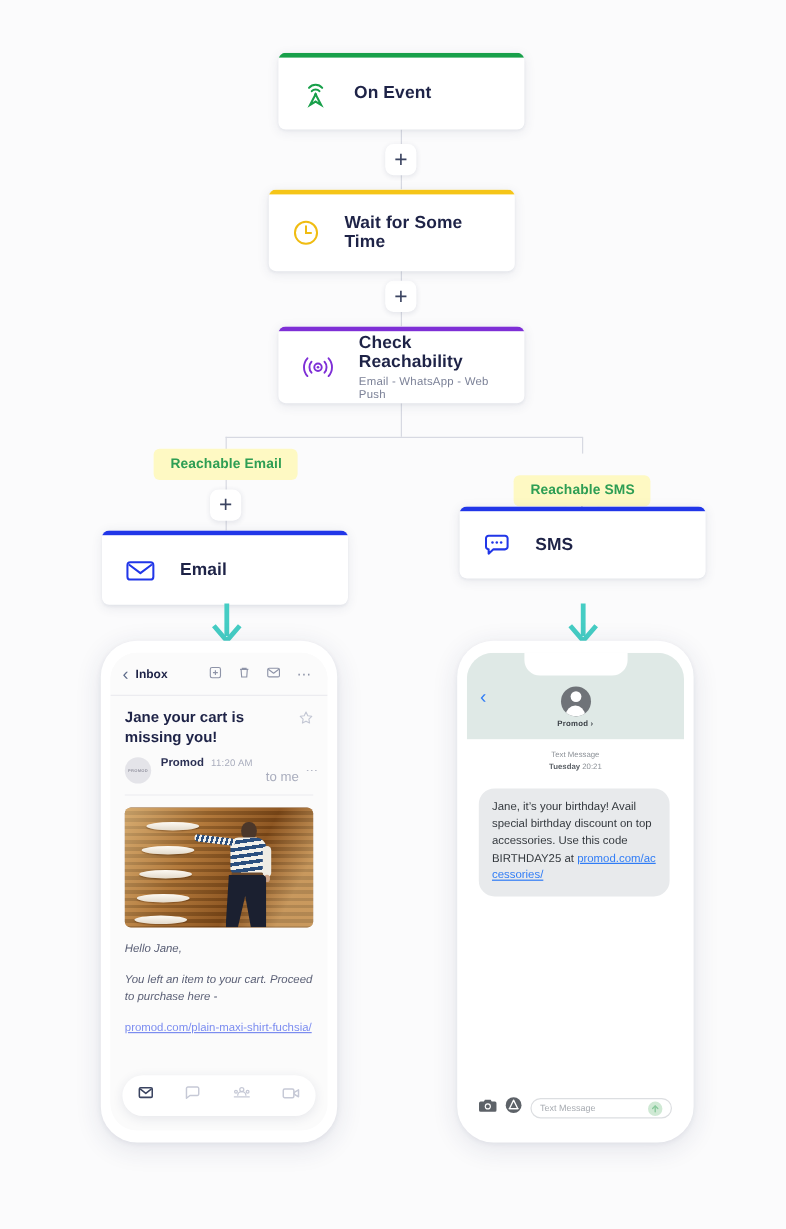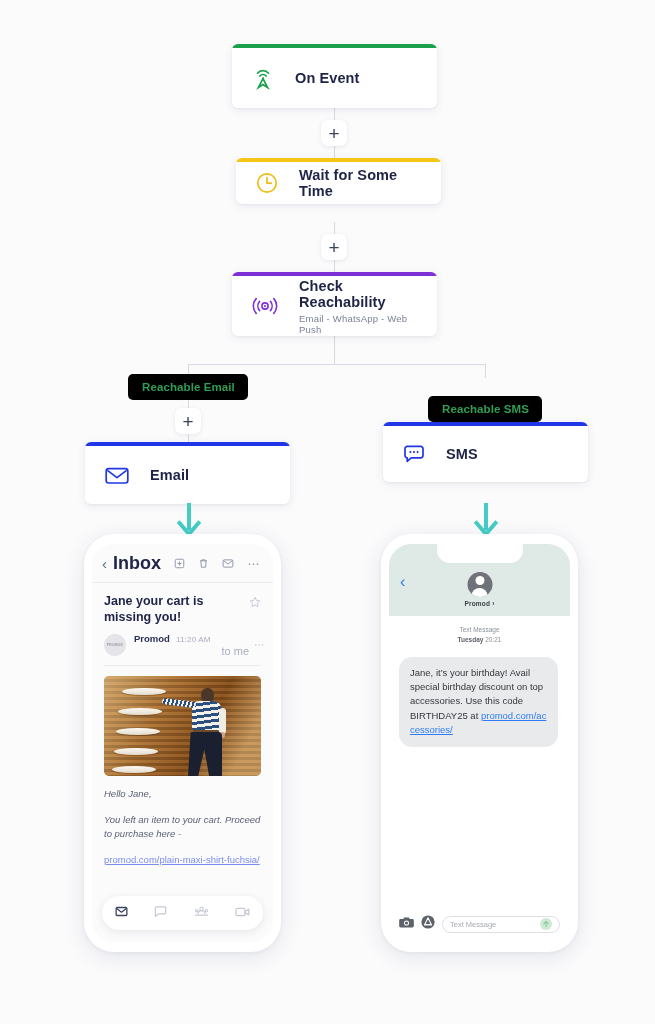--- a/index.html
+++ b/index.html
@@ -32,42 +32,42 @@
   }
   .card-bar { height: 4px; width: 100%; }
   .card-body { display: flex; align-items: center; gap: 19px; padding: 0 18px; height: calc(100% - 4px); }
   .card-ico { flex: 0 0 auto; display: flex; align-items: center; justify-content: center; }
   .card-txt { display: flex; flex-direction: column; gap: 3px; }
   .card-title { font-size: 14.5px; font-weight: 700; color: #1e2347; letter-spacing: .1px; }
   .card-sub { font-size: 9.5px; color: #7b8197; letter-spacing: .2px; }
 
   
   .pill {
-    position: absolute; background: #000000; color: #2e9e54;
+    position: absolute; background: #fef9c3; color: #2e9e54;
     font-size: 11.5px; font-weight: 700; letter-spacing: .1px;
     border-radius: 5px; padding: 7px 14px; white-space: nowrap;
     text-align: center;
   }
 
   
   .tarrow { position: absolute; }
 
   
   .phone {
     position: absolute; background: #ffffff;
     border-radius: 30px;
     box-shadow: 0 5px 22px rgba(40,50,90,.11), 0 1px 4px rgba(40,50,90,.06);
     padding: 10px 8px;
   }
   .screen { width: 100%; height: 100%; border-radius: 22px; overflow: hidden; position: relative; background: #fbfbfb; }
 
   
   .mail-top { display: flex; align-items: center; padding: 9px 10px 8px 10px; background: #fbfbfb; }
   .mail-back { color: #5d6b8a; font-size: 15px; line-height: 1; margin-right: 6px; }
-  .mail-inbox { font-size: 18px; font-weight: 700; color: #1e2347; }
+  .mail-inbox { font-size: 10px; font-weight: 700; color: #1e2347; }
   .mail-acts { margin-left: auto; display: flex; align-items: center; gap: 13px; padding-right: 3px; }
   .mail-divider { height: 1px; background: #ececf0; }
   .mail-body { padding: 10px 12px 0 12px; }
   .subj-row { display: flex; align-items: flex-start; gap: 8px; }
   .subj { font-size: 12.5px; font-weight: 700; color: #1e2347; line-height: 1.28; flex: 1; }
   .star { flex: 0 0 auto; margin-top: 1px; }
   .sender-row { display: flex; align-items: center; gap: 8px; margin-top: 8px; padding-bottom: 8px; border-bottom: 1px solid #ededf1; }
   .avatar {
     width: 22px; height: 22px; border-radius: 50%; background: #e4e4e9;
     display: flex; align-items: center; justify-content: center;
@@ -168,21 +168,21 @@
           <circle cx="13" cy="13.6" r="1.1" fill="#18a04a" stroke="none"></circle>
           <path d="M13 13.6 L8.4 22.5 L13 19.6 L17.6 22.5 Z"></path>
         </svg>
       </span>
       <div class="card-txt">
         <div class="card-title">On Event</div>
       </div>
     </div>
   </div>
 
-  <div class="card" style="left:236px; top:158px; width:205px; height:46px;">
+  <div class="card" style="left:224px; top:158px; width:205px; height:68px;">
     <div class="card-bar" style="background:#f5c518;"></div>
     <div class="card-body">
       <span class="card-ico">
         <svg width="26" height="26" viewBox="0 0 26 26" fill="none" stroke="#f0bc12" stroke-width="1.7" stroke-linecap="round">
           <circle cx="13" cy="13" r="9.2"></circle>
           <path d="M13 7.6 V13.2 H17.2"></path>
         </svg>
       </span>
       <div class="card-txt">
         <div class="card-title">Wait for Some Time</div>

